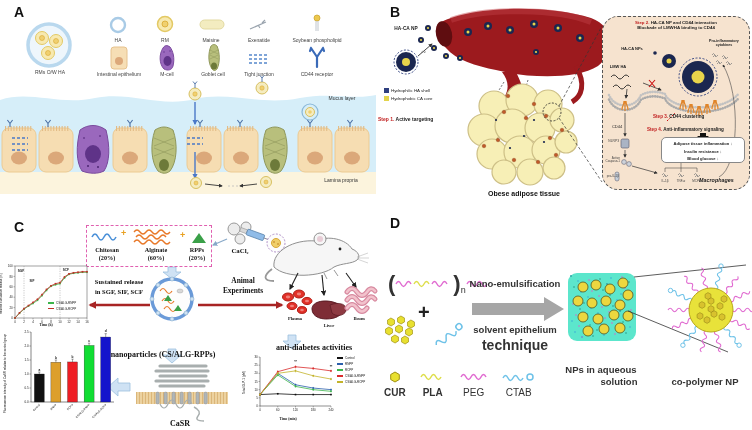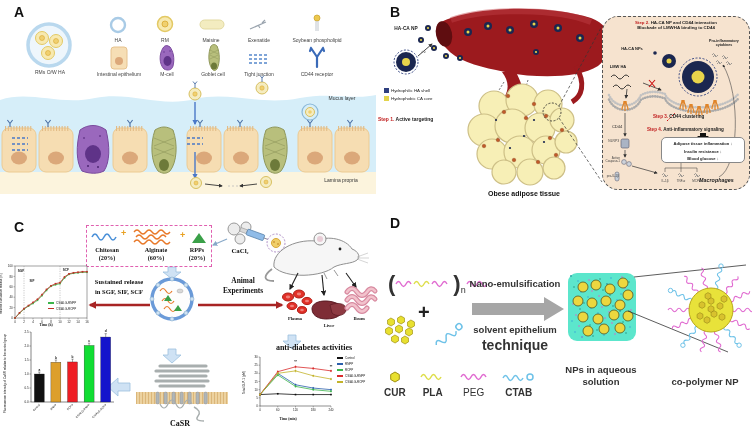--- a/index.html
+++ b/index.html
@@ -522,20 +522,21 @@
 
   <div class="cap ser" style="left:84px;top:63px;width:70px;font-size:6.6px">Sustained release</div>
   <div class="cap ser" style="left:84px;top:73px;width:70px;font-size:6.6px">in SGF, SIF, SCF</div>
   <div class="cap ser" style="left:204px;top:62px;width:78px;font-size:7.4px">Animal</div>
   <div class="cap ser" style="left:204px;top:72px;width:78px;font-size:7.4px">Experiments</div>
 
   <div class="cap ser" style="left:278px;top:101px;width:34px;font-size:4.5px">Plasma</div>
   <div class="cap ser" style="left:310px;top:108px;width:38px;font-size:4.5px">Liver</div>
   <div class="cap ser" style="left:342px;top:101px;width:34px;font-size:4.5px">Ileum</div>
 
+  <div class="cap ser" style="left:90px;top:135px;width:146px;font-size:8px">nanoparticles (CS/ALG-RPPs)</div>
   <div class="cap ser" style="left:256px;top:128px;width:116px;font-size:8px">anti-diabetes activities</div>
   <div class="cap ser" style="left:150px;top:204px;width:60px;font-size:8px">CaSR</div>
 
   <div class="vlab" style="left:0;top:50px;height:58px;font-size:2.9px">Relative cumulative release (%)</div>
   <svg id="release-chart-svg" style="left:5px;top:48px" width="85" height="64" viewBox="0 0 85 64">
         <rect x="10" y="3" width="72" height="52" fill="#fff" stroke="#444" stroke-width="0.5"></rect>
         <line x1="10" y1="55" x2="10" y2="56.5" stroke="#444" stroke-width="0.4"></line>
         <text x="10" y="59.6" font-size="3" text-anchor="middle" fill="#222">0</text>
         <line x1="19" y1="55" x2="19" y2="56.5" stroke="#444" stroke-width="0.4"></line>
         <text x="19" y="59.6" font-size="3" text-anchor="middle" fill="#222">2</text>
@@ -961,22 +962,22 @@
       <svg style="position:static" width="28px" height="12" viewBox="0 0 28 12">
             <path d="M1,6 q2.5,-5 5,0 t5,0 t5,0 t5,0 t5,0" stroke="#e06ad0" stroke-width="1.5" fill="none"></path>
           </svg>
       <div style="font-size:10px;font-weight:normal;color:#333">PEG</div>
     </div>
     <div style="text-align:center">
       <svg style="position:static" width="34" height="12" viewBox="0 0 34 12">
             <path d="M1,7 q2.5,-5 5,0 t5,0 t5,0 t5,0" stroke="#6ec2e8" stroke-width="1.5" fill="none"></path>
             <circle cx="28" cy="6" r="3" fill="none" stroke="#6ec2e8" stroke-width="1.5"></circle>
           </svg>
-      <div style="font-size:10px;font-weight:bold;color:#333">CTAB</div>
+      <div style="font-size:10px;font-weight:normal;color:#333">CTAB</div>
     </div>
   </div>
 
   <div class="cap b" style="left:180px;top:150px;width:90px;font-size:9.5px;color:#333">NPs in aqueous</div>
-  <div class="cap b" style="left:180px;top:162px;width:90px;font-size:9.5px;color:#333">solution</div>
+  <div class="cap b" style="left:198px;top:162px;width:90px;font-size:9.5px;color:#333">solution</div>
   <div class="cap b" style="left:282px;top:162px;width:94px;font-size:9.5px;color:#333">co-polymer NP</div>
 </div>
 
 </div>
 
 </body></html>

